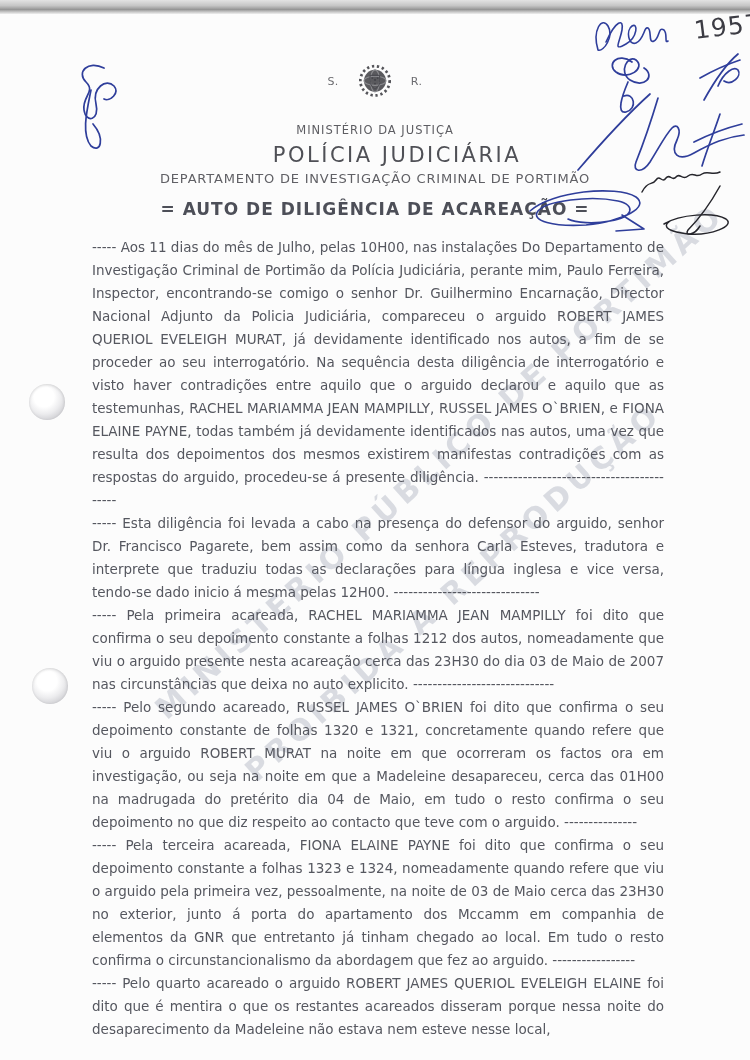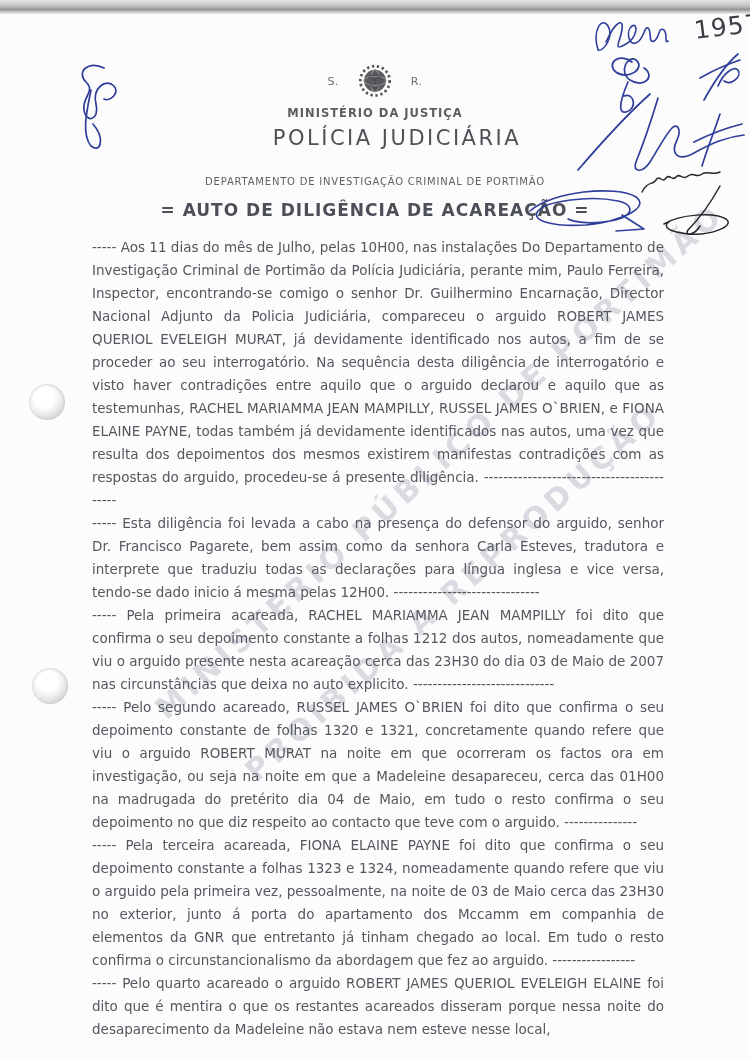--- a/index.html
+++ b/index.html
@@ -15,23 +15,23 @@
     position:absolute;width:36px;height:36px;border-radius:50%;z-index:2;
     background:radial-gradient(circle at 42% 36%, #ffffff 0 32%, #ececee 55%, #cfcfd3 78%, #dddddf 100%);
     box-shadow:inset 0 1px 3px rgba(0,0,0,0.14);
   }
   .punch.p1{left:29px;top:384px;}
   .punch.p2{left:32px;top:668px;}
 
   .header{position:absolute;left:0;top:58px;width:750px;text-align:center;z-index:1;color:#5b5b60;}
   .emblem-row{display:flex;align-items:center;justify-content:center;gap:14px;height:46px;}
   .emblem-side{font-size:11px;color:#6c6c70;letter-spacing:.5px;}
-  .ministry{margin-top:2px;font-size:11.5px;letter-spacing:1px;color:#5d5d62;font-weight:bold;}
+  .ministry{margin-top:19px;font-size:11.5px;letter-spacing:1px;color:#5d5d62;}
   .institution{margin-top:6px;font-size:21px;letter-spacing:2.5px;color:#4f5056;padding-left:44px;}
-  .department{margin-top:26px;font-size:10px;letter-spacing:.8px;color:#606065;}
+  .department{margin-top:4px;font-size:13px;letter-spacing:.8px;color:#606065;}
   .doc-title{margin-top:13px;font-size:17px;letter-spacing:1px;color:#4d4f58;font-weight:bold;}
 
   .watermark{position:absolute;z-index:0;color:#aab0bd;opacity:.42;font-weight:bold;white-space:nowrap;}
   .wm1{left:148px;top:700px;font-size:30px;letter-spacing:5px;transform:rotate(-42deg);transform-origin:0 0;}
   .wm2{left:238px;top:762px;font-size:30px;letter-spacing:5px;transform:rotate(-42deg);transform-origin:0 0;}
 
   .bodytext{
     position:absolute;left:92px;top:236px;width:572px;z-index:1;
     font-size:13.5px;line-height:23px;color:#55575f;
     text-align:justify;

